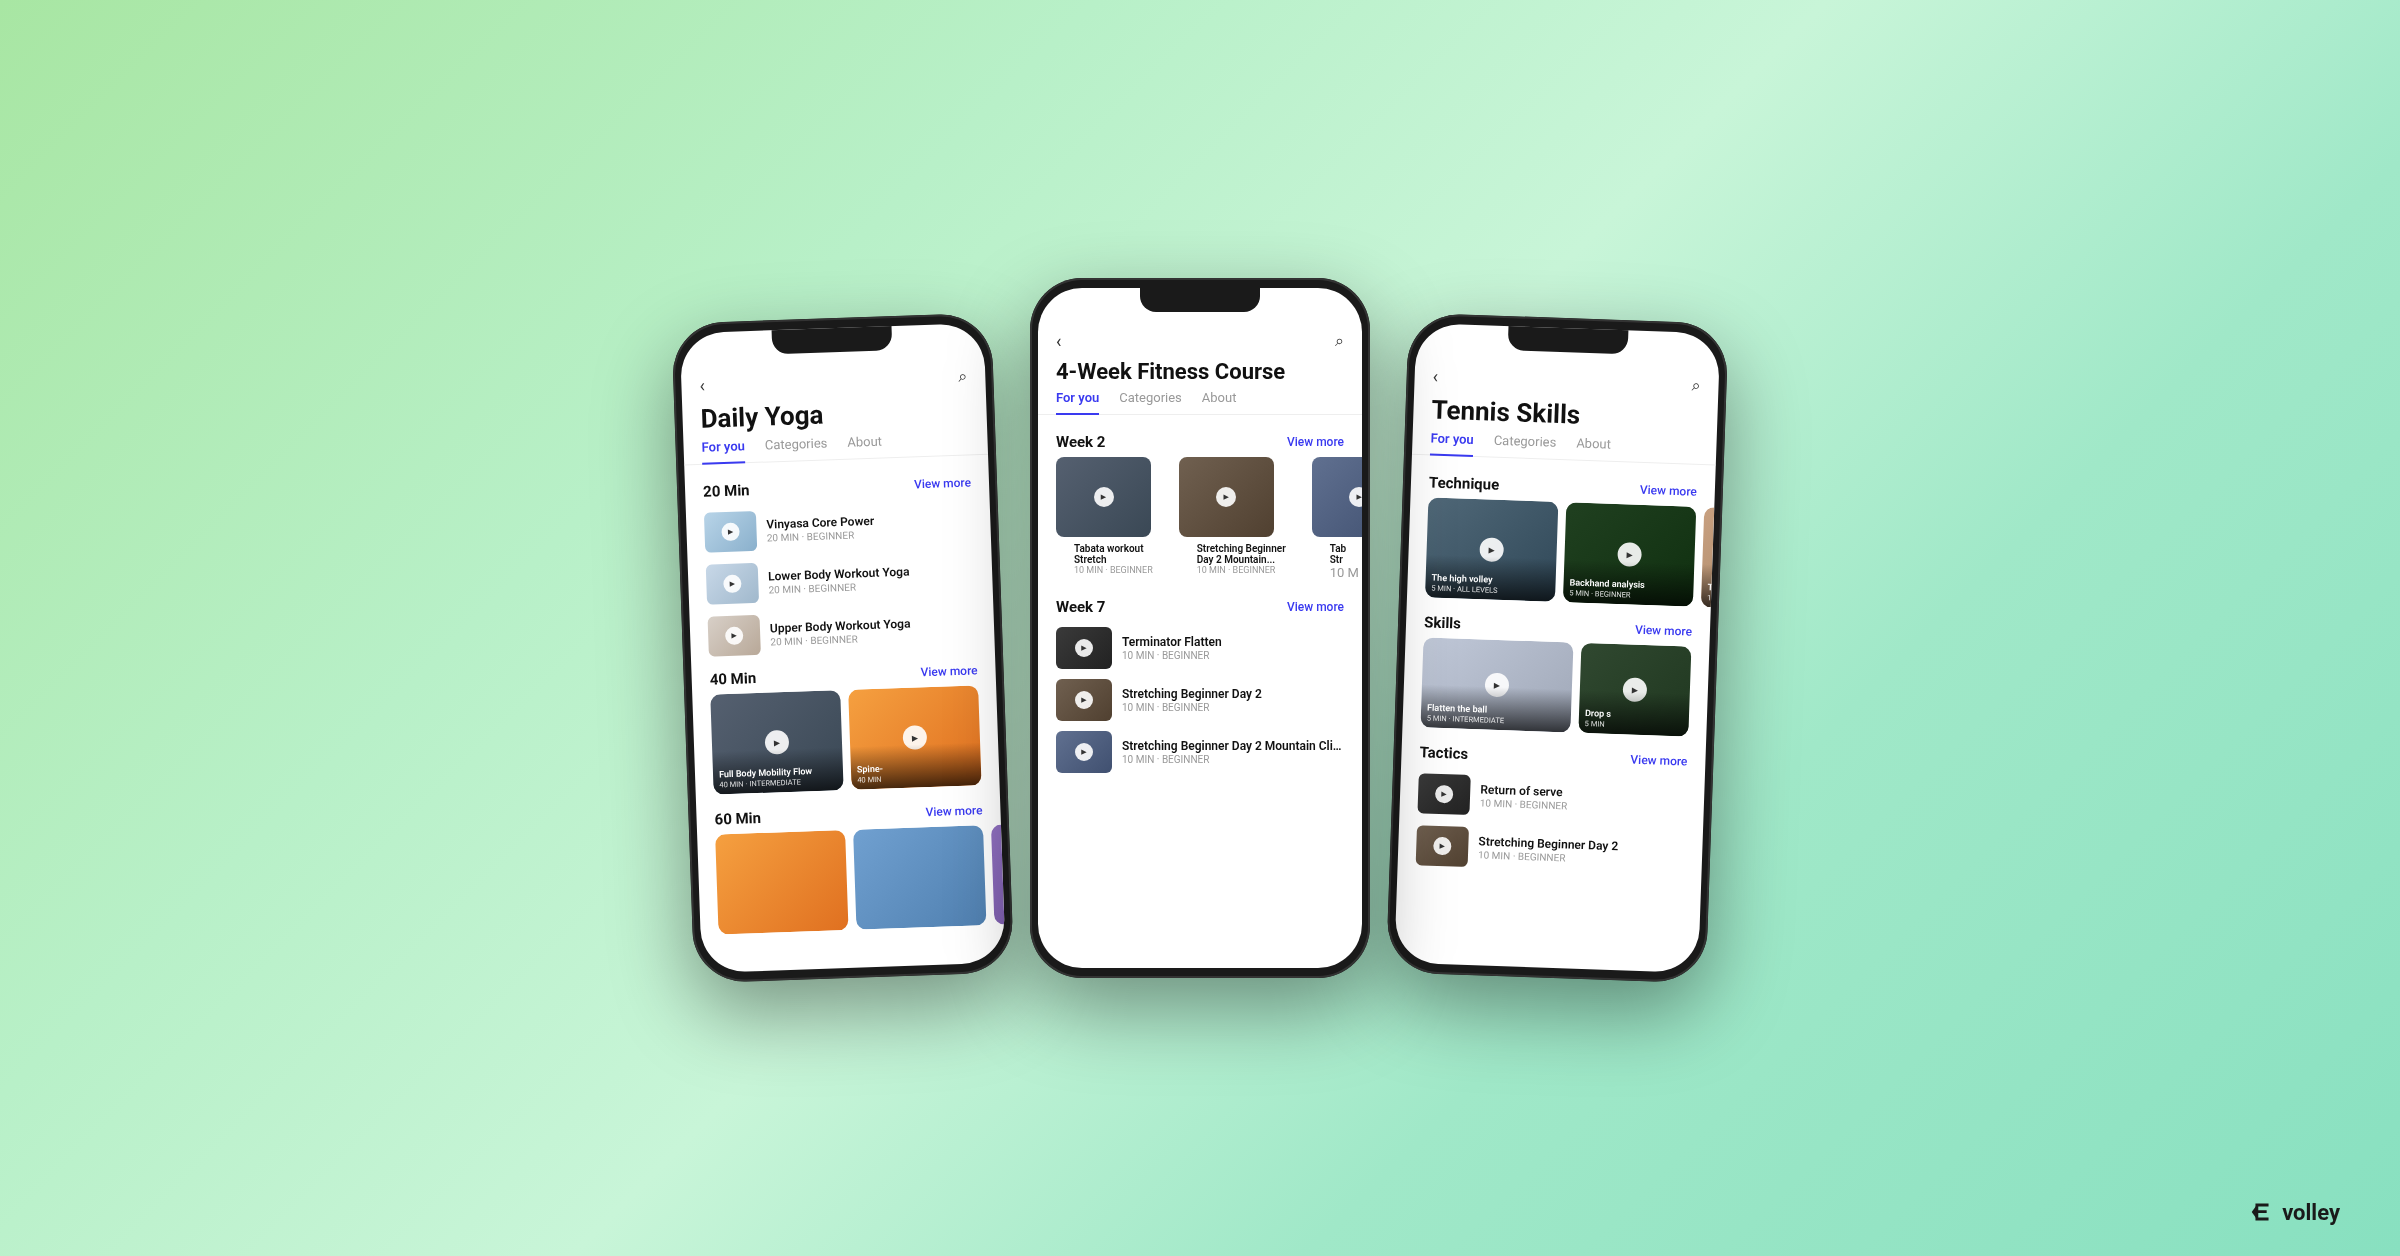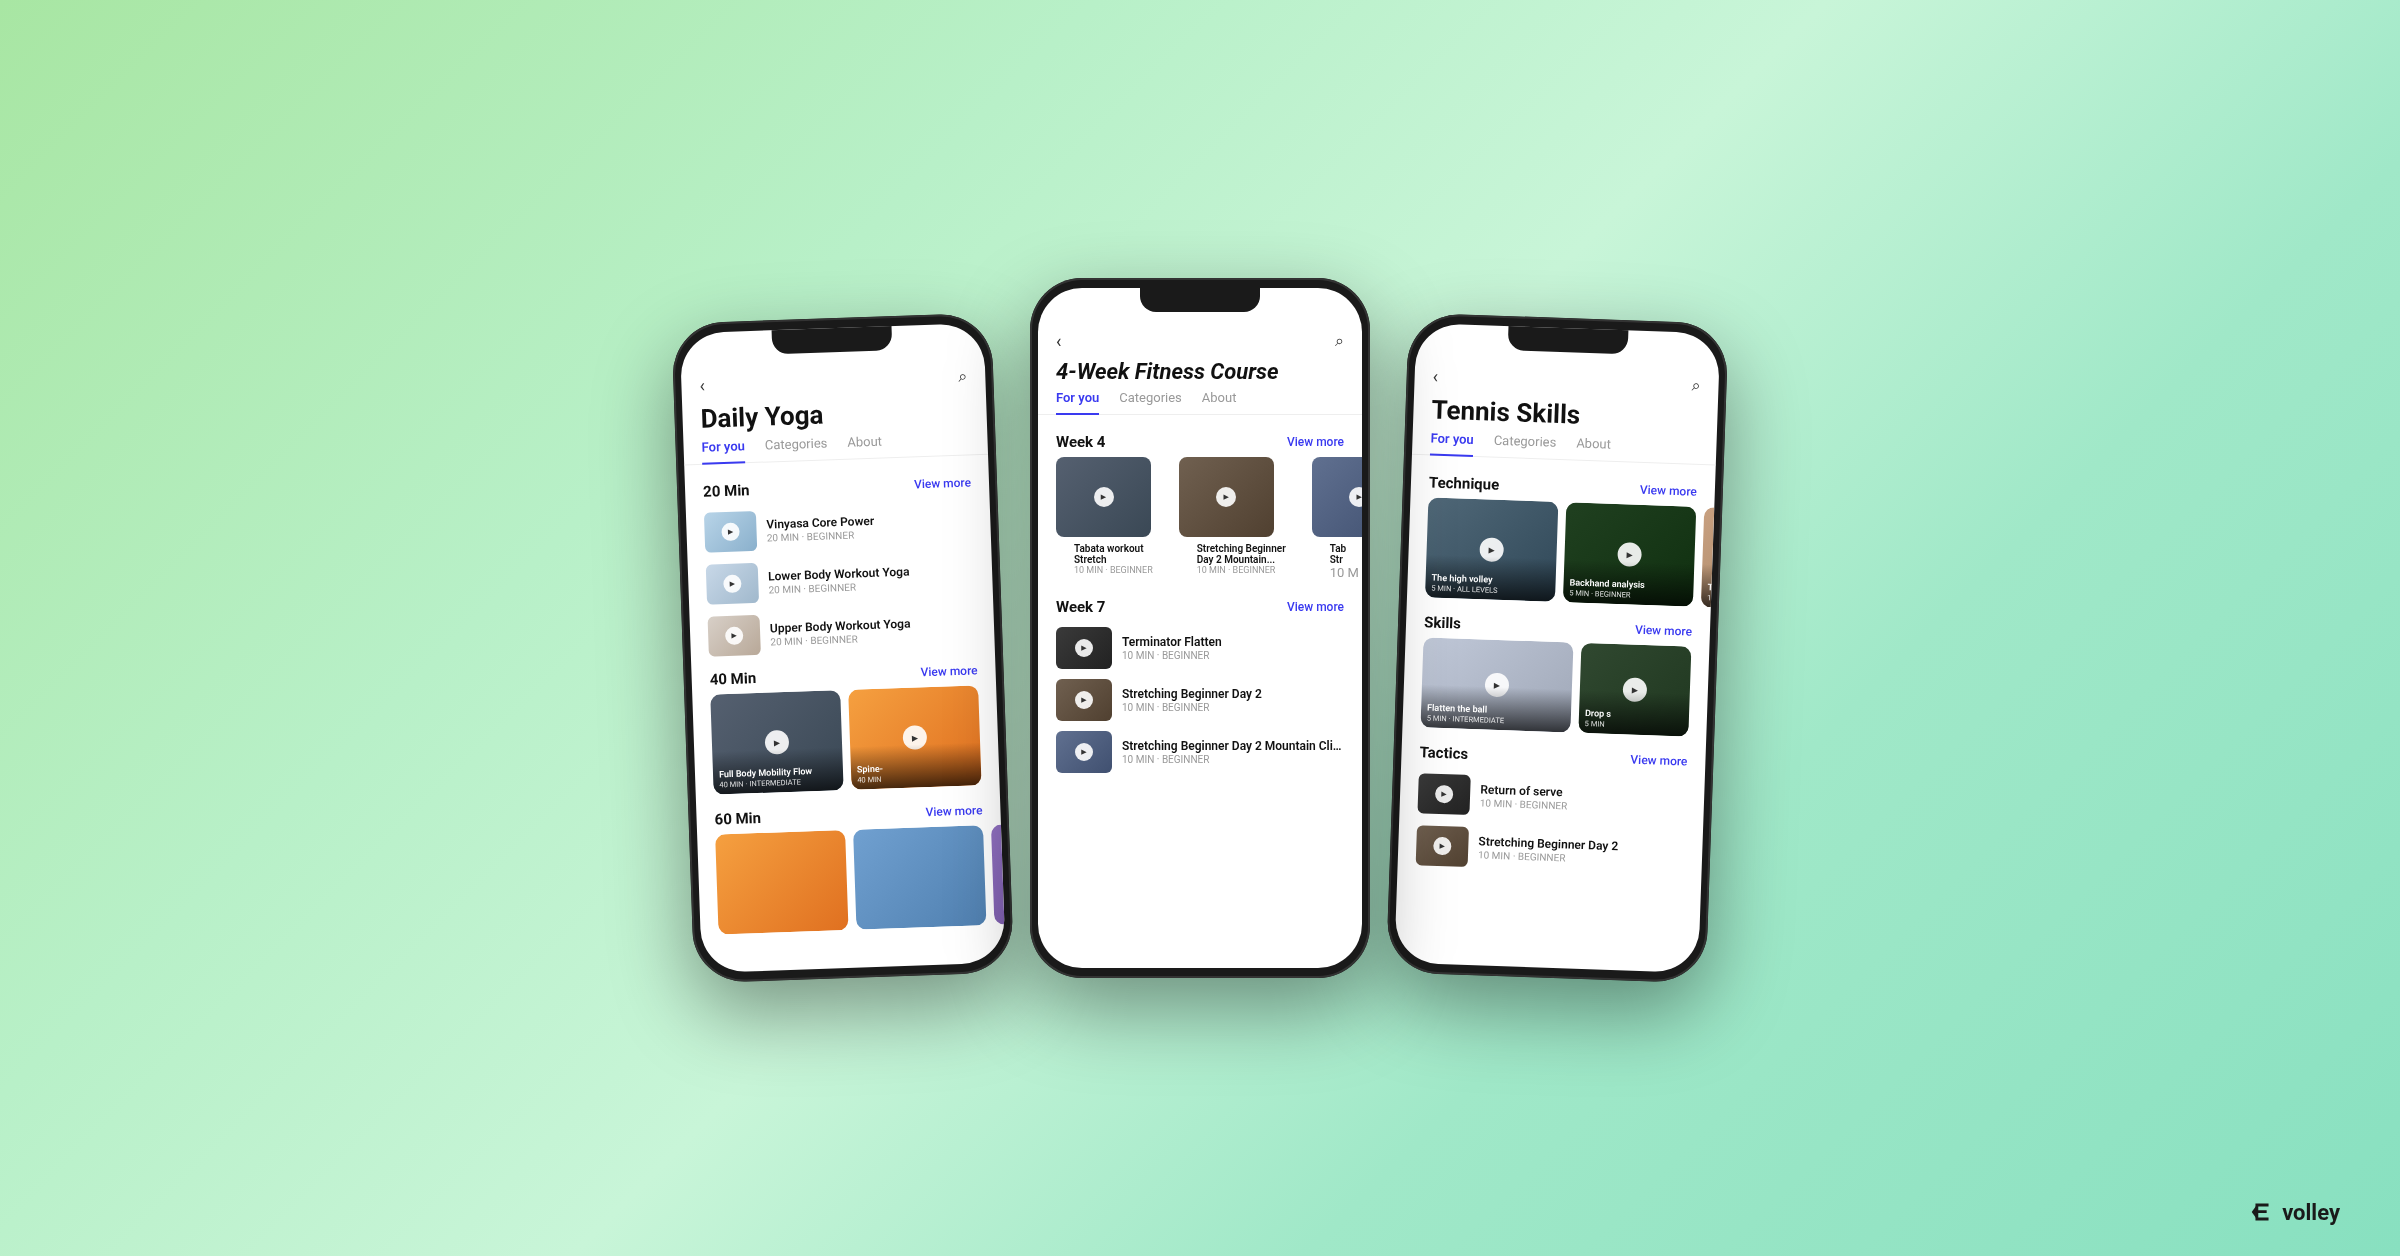--- a/index.html
+++ b/index.html
@@ -427,29 +427,29 @@
   </div>
 
   <div class="phone phone-center">
     <div class="notch"></div>
     <div class="screen">
       <div class="screen-inner">
         <div class="app-header">
           <span class="back-btn">‹</span>
           <span class="search-btn">⌕</span>
         </div>
-        <div class="app-title" style="font-size:22px;font-style:italic;">4-Week Fitness Course</div>
+        <div class="app-title" style="font-size:22px;">4-Week Fitness Course</div>
         <div class="tabs">
           <span class="tab active">For you</span>
           <span class="tab">Categories</span>
           <span class="tab">About</span>
         </div>
 
         <div class="section-header">
-          <span class="section-title">Week 4</span>
+          <span class="section-title">Week 2</span>
           <span class="view-more">View more</span>
         </div>
         <div class="week-card-row">
           <div style="flex-shrink:0;">
             <div class="week-card bg-fitness1">
               <div class="card-play" style="width:20px;height:20px;font-size:7px;">▶</div>
             </div>
             <div class="week-card-title">Tabata workout<br>Stretch</div>
             <div style="padding:0 18px;font-size:9px;color:#999">10 MIN · BEGINNER</div>
           </div>

